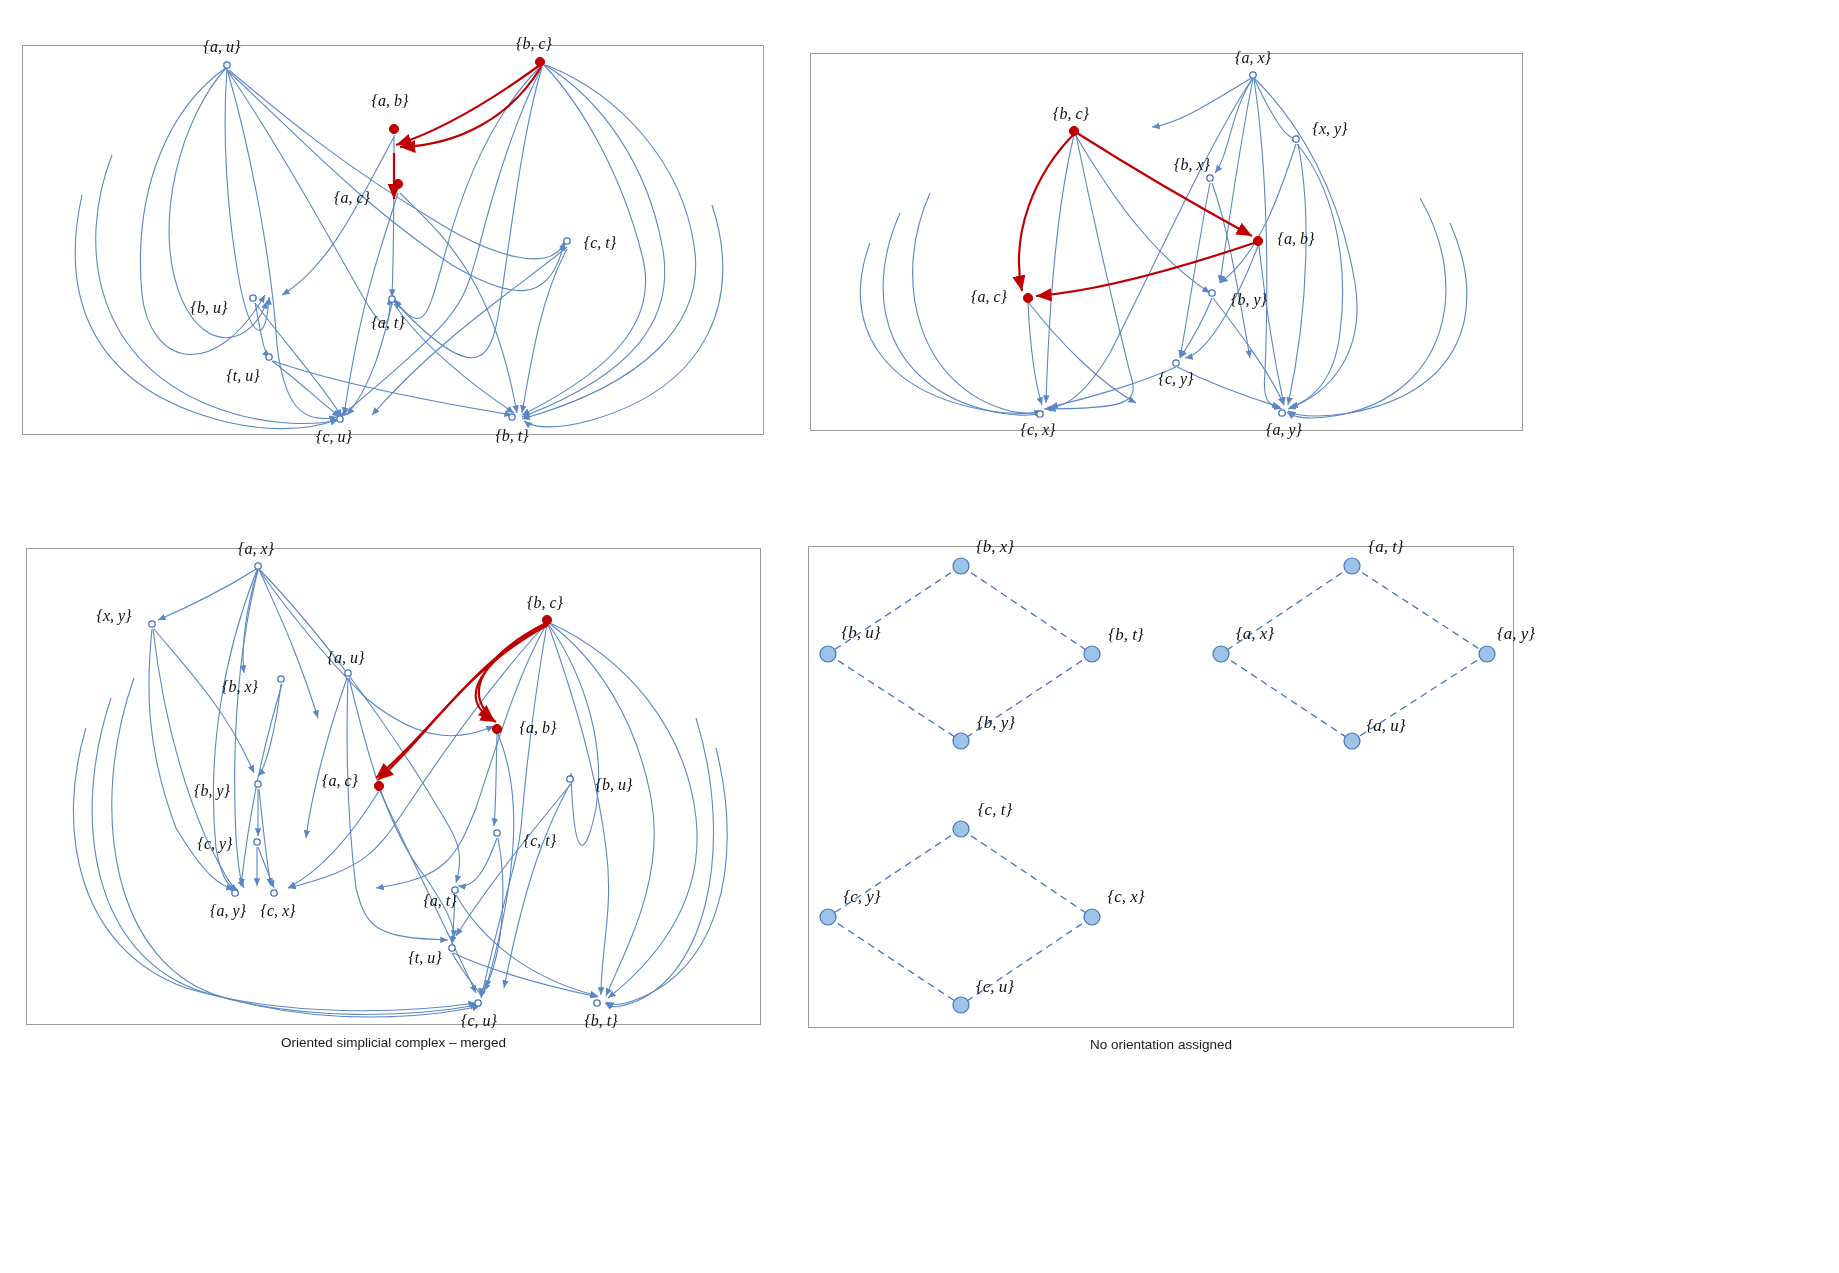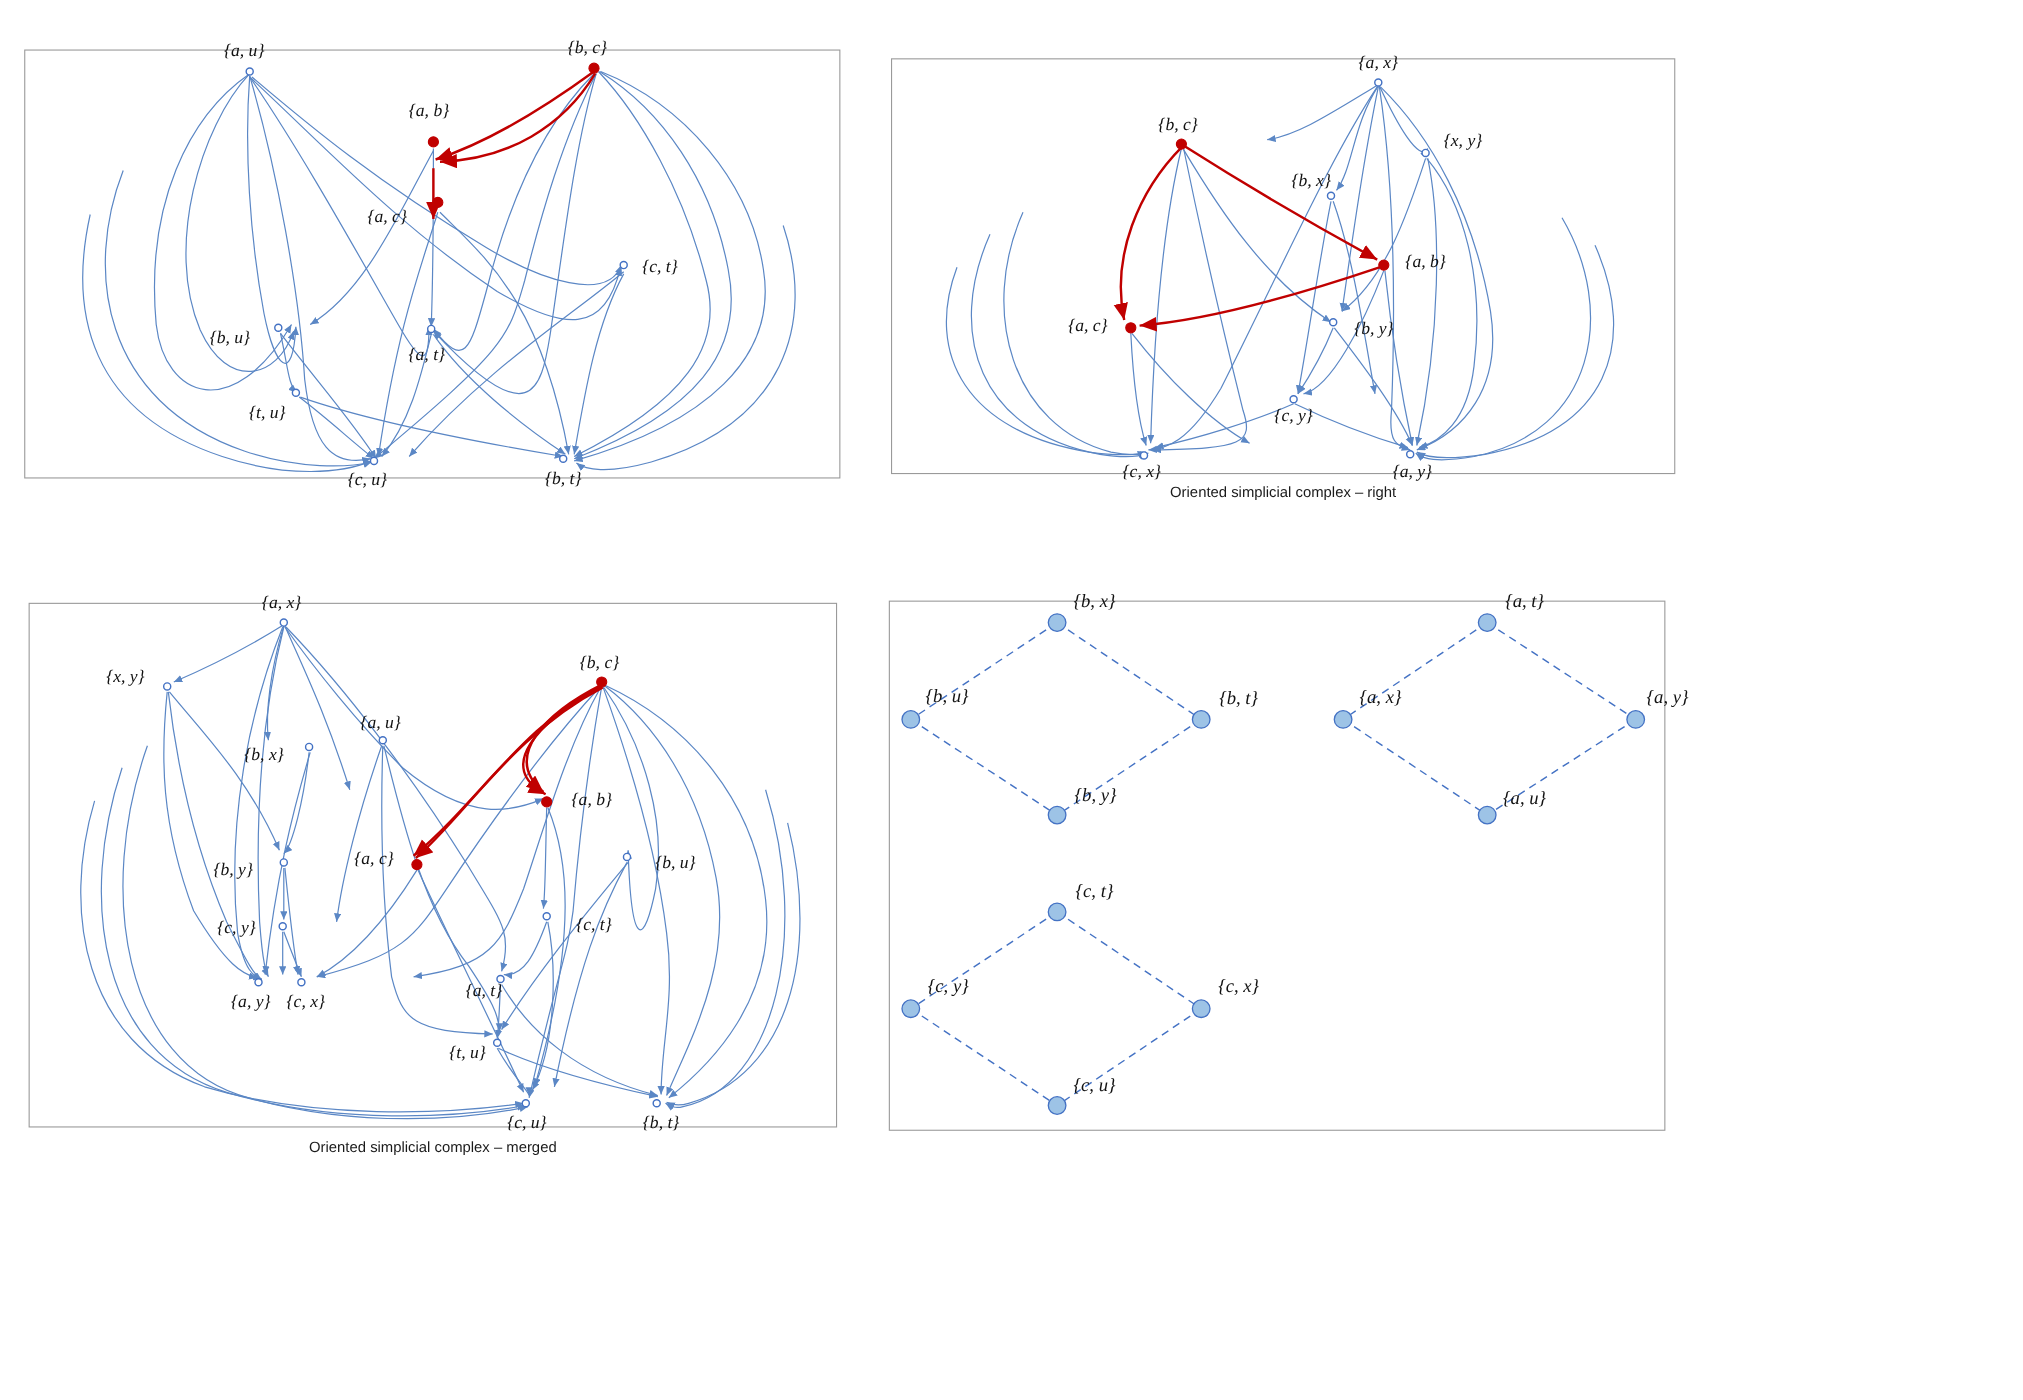--- a/index.html
+++ b/index.html
@@ -213,21 +213,20 @@
   <div class="node-label" style="left:1253px; top:58px;">{a, x}</div>
   <div class="node-label" style="left:1071px; top:114px;">{b, c}</div>
   <div class="node-label" style="left:1330px; top:129px;">{x, y}</div>
   <div class="node-label" style="left:1192px; top:165px;">{b, x}</div>
   <div class="node-label" style="left:1296px; top:239px;">{a, b}</div>
   <div class="node-label" style="left:989px; top:297px;">{a, c}</div>
   <div class="node-label" style="left:1249px; top:300px;">{b, y}</div>
   <div class="node-label" style="left:1176px; top:379px;">{c, y}</div>
   <div class="node-label" style="left:1038px; top:430px;">{c, x}</div>
   <div class="node-label" style="left:1284px; top:430px;">{a, y}</div>
-  <div class="caption" style="left:810px; top:440px; width:713px;">Oriented simplicial complex – right</div>
 
   <div class="panel" style="left:26px; top:548px; width:735px; height:477px;">
     <div class="panel-frame"></div>
     <svg class="panel-svg" width="735" height="477" viewBox="0 0 735 477">
       <defs>
         <marker id="arrB3" markerWidth="9" markerHeight="9" refX="7" refY="3" orient="auto">
           <path d="M0,0 L7,3 L0,6 z" fill="#5b87c5"></path>
         </marker>
         <marker id="arrR3" markerWidth="9" markerHeight="9" refX="7" refY="3" orient="auto">
           <path d="M0,0 L7,3 L0,6 z" fill="#c00000"></path>
@@ -379,14 +378,15 @@
   <div class="node-label big" style="left:1126px; top:635px;">{b, t}</div>
   <div class="node-label big" style="left:996px; top:723px;">{b, y}</div>
   <div class="node-label big" style="left:1386px; top:547px;">{a, t}</div>
   <div class="node-label big" style="left:1255px; top:634px;">{a, x}</div>
   <div class="node-label big" style="left:1516px; top:634px;">{a, y}</div>
   <div class="node-label big" style="left:1386px; top:726px;">{a, u}</div>
   <div class="node-label big" style="left:995px; top:810px;">{c, t}</div>
   <div class="node-label big" style="left:862px; top:897px;">{c, y}</div>
   <div class="node-label big" style="left:1126px; top:897px;">{c, x}</div>
   <div class="node-label big" style="left:995px; top:987px;">{c, u}</div>
+  <div class="caption" style="left:808px; top:1037px; width:706px;">No orientation assigned</div>
 
 </div>
 
 </body></html>

